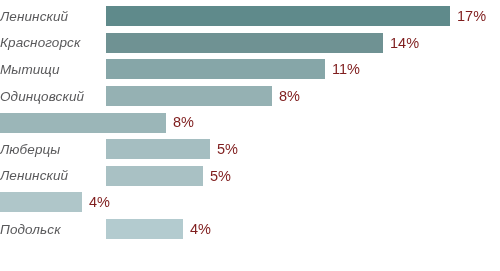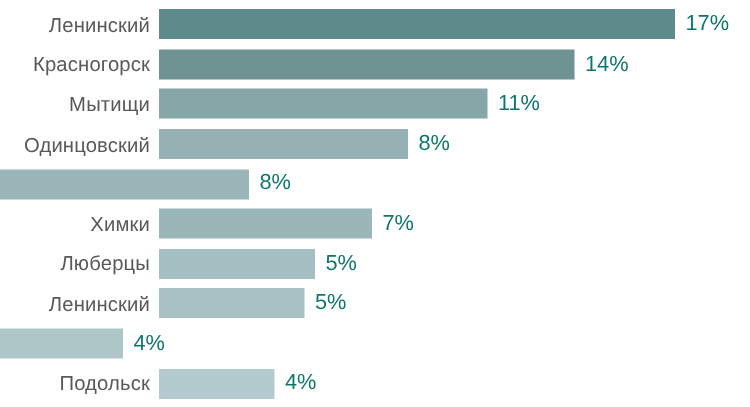--- a/index.html
+++ b/index.html
@@ -26,46 +26,46 @@
   .row {
     position: relative;
     display: flex;
     align-items: center;
     height: 26.6px;
   }
 
   .cat-label {
     width: 106px;
     flex: 0 0 106px;
-    text-align: right;
     padding-right: 6px;
     box-sizing: border-box;
     font-size: 13.5px;
     color: #59595b;
     white-space: nowrap;
     letter-spacing: 0.1px;
+    font-style: italic;
   }
 
   .bar-area {
     position: relative;
     flex: 1 1 auto;
     height: 100%;
     display: flex;
     align-items: center;
   }
 
   .bar {
     height: 20px;
     border-radius: 0;
     flex: 0 0 auto;
   }
 
   .value-label {
     font-size: 14.5px;
-    color: #0f766e;
+    color: #7f1d1d;
     margin-left: 7px;
     white-space: nowrap;
     line-height: 1;
   }
 </style>
 </head>
 <body style="background: rgb(255, 255, 255);">
 
 <div id="chart">
   <div class="row">
@@ -96,27 +96,20 @@
       <div class="value-label">8%</div>
     </div>
   </div>
   <div class="row">
     <div class="bar-area">
       <div class="bar" style="width: 166px; background: rgb(155, 182, 184);"></div>
       <div class="value-label">8%</div>
     </div>
   </div>
   <div class="row">
-    <div class="cat-label">Химки</div>
-    <div class="bar-area">
-      <div class="bar" style="width: 142px; background: rgb(155, 182, 184);"></div>
-      <div class="value-label">7%</div>
-    </div>
-  </div>
-  <div class="row">
     <div class="cat-label">Люберцы</div>
     <div class="bar-area">
       <div class="bar" style="width: 104px; background: rgb(165, 190, 193);"></div>
       <div class="value-label">5%</div>
     </div>
   </div>
   <div class="row">
     <div class="cat-label">Ленинский</div>
     <div class="bar-area">
       <div class="bar" style="width: 97px; background: rgb(169, 193, 196);"></div>

